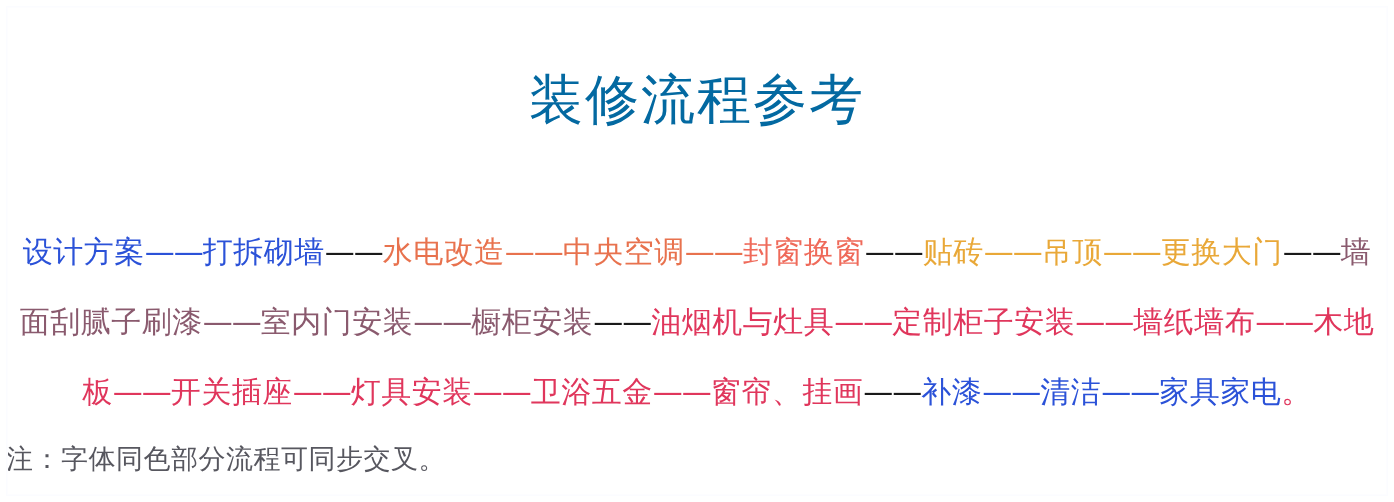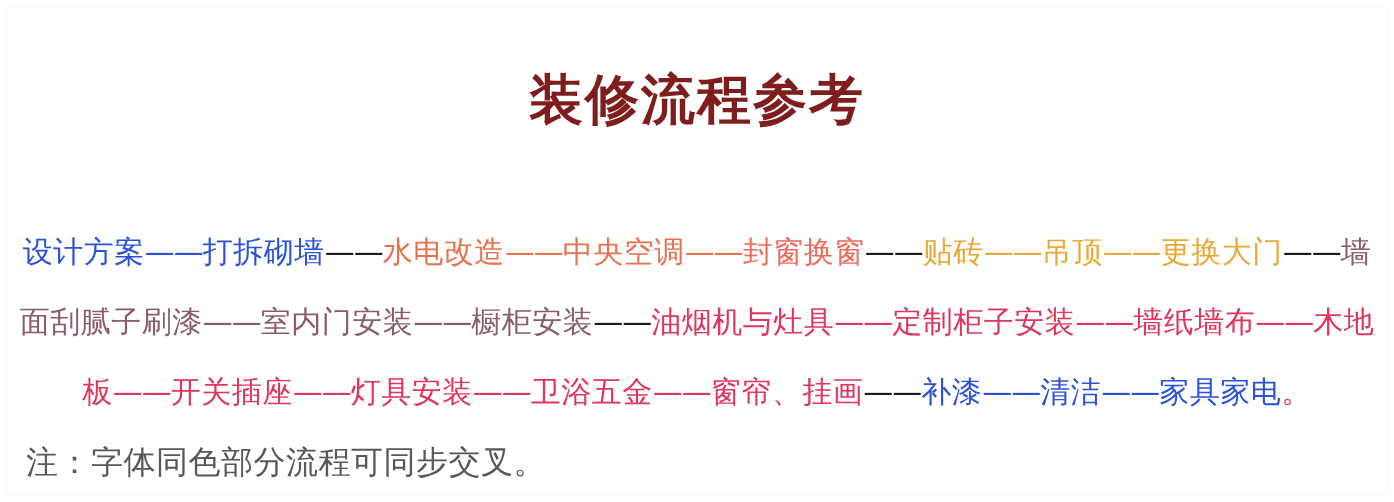--- a/index.html
+++ b/index.html
@@ -24,23 +24,23 @@
     bottom: 6px;
     border: 1px solid #fbfcff;
     box-shadow: inset 0 0 0 1px #fdfdff;
     pointer-events: none;
   }
 
   #doc-title {
     text-align: center;
     font-size: 54px;
     line-height: 1.0;
-    font-weight: 700;
+    font-weight: 400;
     letter-spacing: 2px;
-    color: #7f1d1d;
+    color: #0369a1;
     padding-top: 37px;
     padding-bottom: 0;
     white-space: nowrap;
   }
 
   #flow-block {
     margin: 0;
     padding: 54px 18px 0 18px;
     font-size: 30px;
     line-height: 70px;
@@ -50,22 +50,22 @@
   }
   #flow-block .seg {
     white-space: normal;
   }
   .dash {
     color: #1a1a1a;
     letter-spacing: -1px;
   }
 
   #note-line {
-    padding: 16px 18px 0 26px;
-    font-size: 32px;
+    padding: 16px 18px 0 6px;
+    font-size: 27px;
     line-height: 1.2;
     color: #57575f;
     letter-spacing: 0.5px;
   }
 </style>
 </head>
 <body>
 
 <div id="page">
 

